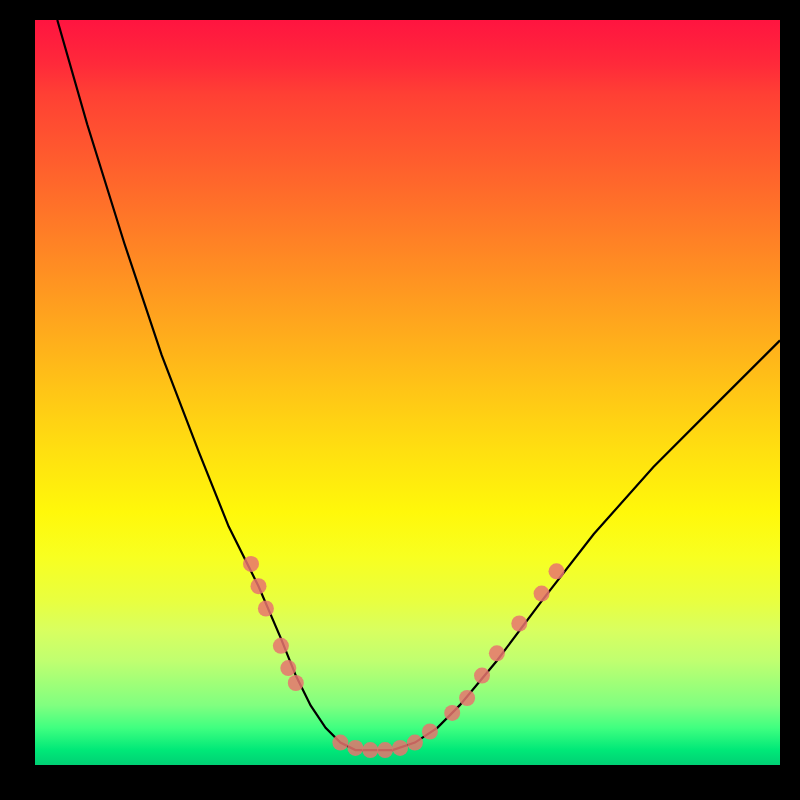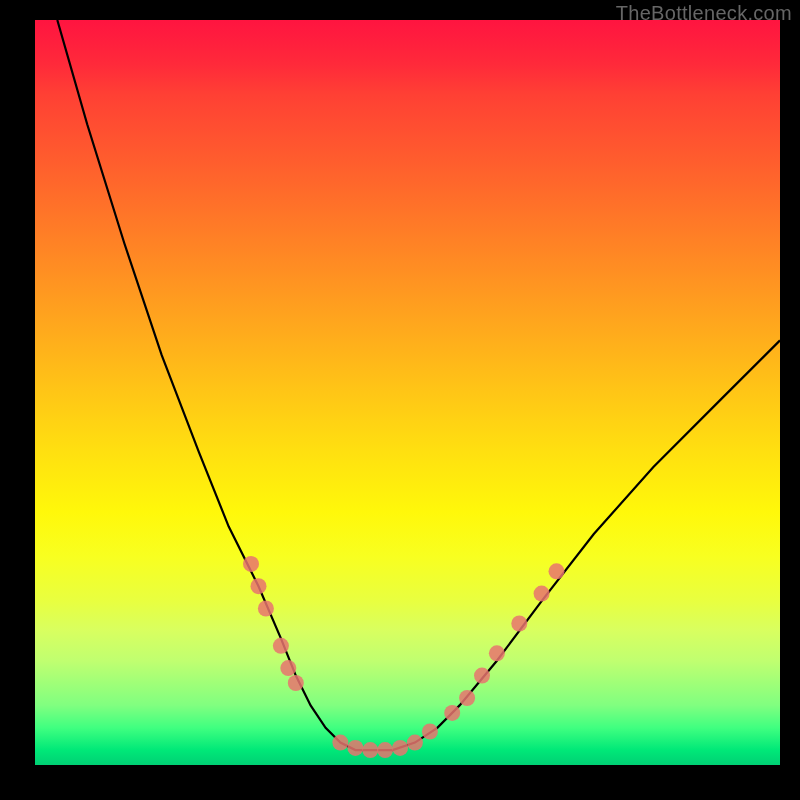--- a/index.html
+++ b/index.html
@@ -60,21 +60,20 @@
     left: 0;
     top: 0;
     width: 745px;
     height: 745px;
   }
 </style>
 </head>
 <body>
 
 <div class="outer">
-  <div class="watermark">TheBottleneck.com</div>
   <div class="plot">
     <svg class="curve" viewBox="0 0 745 745" preserveAspectRatio="none">
       <path id="curve-path" fill="none" stroke="#000000" stroke-width="2.2" d="M22.3 0.0 L52.2 104.3 L89.4 223.5 L126.7 335.2 L163.9 432.1 L193.7 506.6 L223.5 566.2 L245.9 618.4 L260.8 655.6 L275.6 685.4 L290.6 707.8 L305.4 722.6 L320.4 730.1 L335.3 730.1 L357.6 730.1 L379.9 722.6 L402.3 707.8 L424.6 685.4 L461.9 640.7 L506.6 581.1 L558.8 514.0 L618.4 447.0 L685.4 379.9 L745.0 320.4"></path>
       <g id="markers-group">
           <circle cx="216.0" cy="543.9" r="8" fill="#e8746f" fill-opacity="0.85"></circle>
           <circle cx="223.5" cy="566.2" r="8" fill="#e8746f" fill-opacity="0.85"></circle>
           <circle cx="230.9" cy="588.5" r="8" fill="#e8746f" fill-opacity="0.85"></circle>
           <circle cx="245.9" cy="625.8" r="8" fill="#e8746f" fill-opacity="0.85"></circle>
           <circle cx="253.3" cy="648.1" r="8" fill="#e8746f" fill-opacity="0.85"></circle>
           <circle cx="260.8" cy="663.0" r="8" fill="#e8746f" fill-opacity="0.85"></circle>

